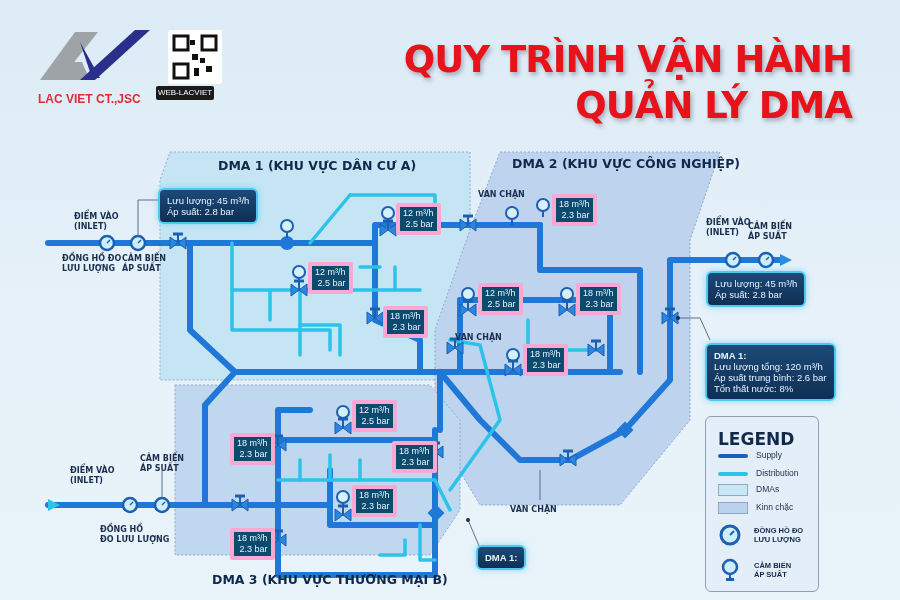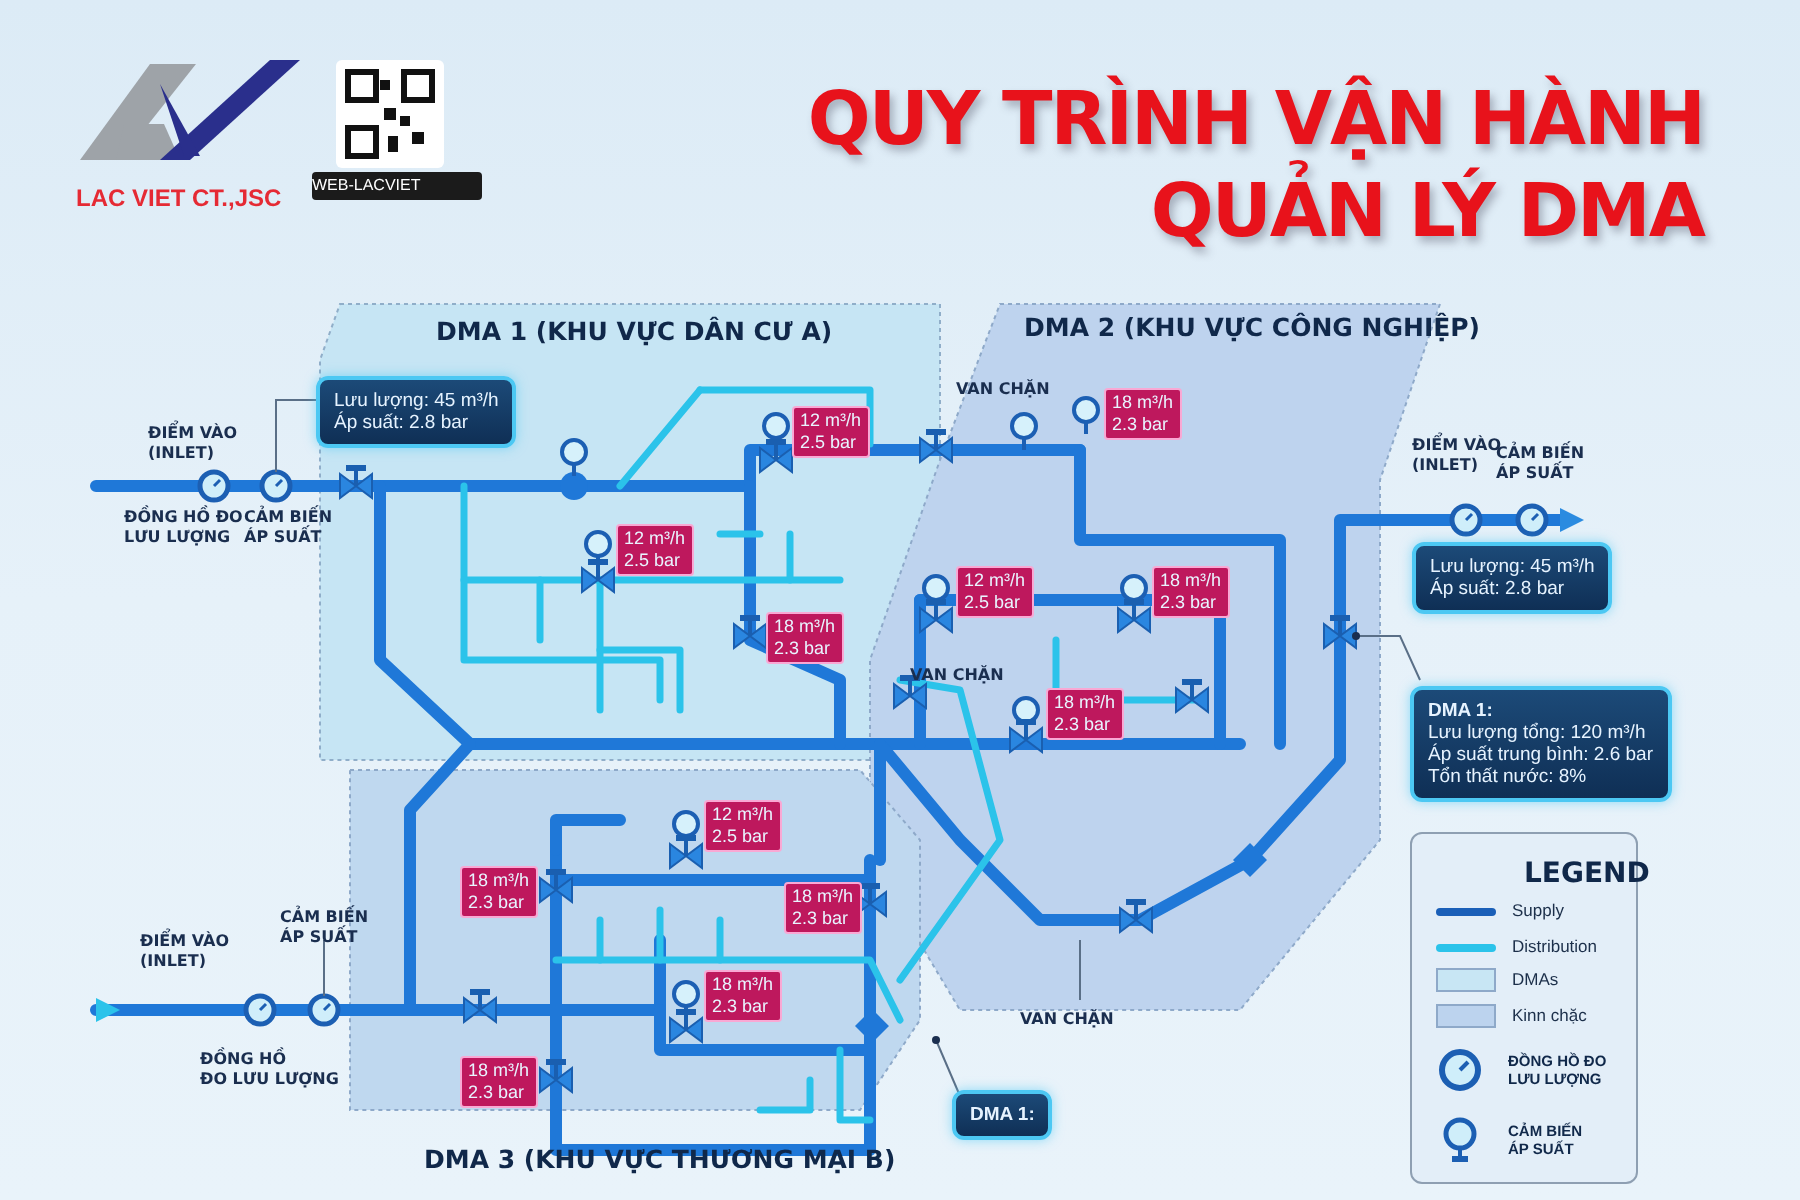--- a/index.html
+++ b/index.html
@@ -3,31 +3,31 @@
 <meta charset="utf-8">
 <style>
   html,body{margin:0;padding:0;}
   body{width:900px;height:600px;overflow:hidden;position:relative;
     background:linear-gradient(180deg,#dcebf6 0%,#e6f1f9 50%,#e9f3fa 100%);
     font-family:"Liberation Sans",sans-serif;}
   svg.net{position:absolute;left:0;top:0;width:900px;height:600px;}
   .title{position:absolute;right:48px;color:#e8121b;font-family:"DejaVu Sans",sans-serif;font-weight:bold;
     font-size:37px;letter-spacing:-1px;text-align:right;text-shadow:2px 3px 4px rgba(60,60,80,.35);line-height:44px;}
   .logo-text{position:absolute;left:38px;top:92px;color:#e52a34;font-size:12px;font-weight:bold;letter-spacing:0px;}
-  .qr-label{position:absolute;left:156px;top:86px;width:85px;height:14px;background:#1b1b1b;color:#fff;font-size:8px;
-    line-height:14px;border-radius:2px;}
+  .qr-label{position:absolute;left:156px;top:86px;width:58px;height:14px;background:#1b1b1b;color:#fff;font-size:8px;
+    text-align:center;line-height:14px;border-radius:2px;}
   .zone-title{position:absolute;font-family:"DejaVu Sans",sans-serif;font-weight:bold;font-size:12.5px;color:#10284a;white-space:nowrap;}
   .lbl{position:absolute;font-family:"DejaVu Sans",sans-serif;font-weight:bold;font-size:8px;color:#1a2e4f;text-align:left;line-height:10px;white-space:nowrap;}
-  .tag{position:absolute;background:#be185d;color:#e9f4ff;font-size:9px;line-height:11px;padding:1px 3px;border-radius:2px;
-    border:1px solid #f9a8d4;white-space:nowrap;font-family:"Liberation Sans",sans-serif;}
+  .tag{position:absolute;background:#0c4a6e;color:#e9f4ff;font-size:9px;line-height:11px;padding:1px 3px;border-radius:2px;
+    border:4px solid #f9a8d4;white-space:nowrap;font-family:"Liberation Sans",sans-serif;text-align:right;}
   .panel{position:absolute;background:linear-gradient(180deg,#1c4a78,#0f2f55);color:#e6f3ff;font-size:9.5px;line-height:11px;
     padding:5px 7px;border:2px solid #4cc8f3;border-radius:6px;box-shadow:0 0 6px rgba(76,200,243,.6);white-space:nowrap;}
   .panel b{font-weight:bold;}
   .legend{position:absolute;left:705px;top:416px;width:112px;height:174px;background:#e3eef8;border:1px solid #8e9fb2;border-radius:6px;}
-  .legend .lt{position:absolute;left:12px;top:12px;font-family:"DejaVu Sans",sans-serif;font-weight:bold;font-size:14px;color:#10284a;margin-left:44px;}
+  .legend .lt{position:absolute;left:12px;top:12px;font-family:"DejaVu Sans",sans-serif;font-weight:bold;font-size:17px;color:#10284a;}
   .legend .row{position:absolute;left:12px;font-size:8.5px;color:#1c2f4a;}
   .legend .sw{display:inline-block;vertical-align:middle;margin-right:8px;}
 </style>
 </head>
 <body>
 
 <svg class="net" viewBox="0 0 900 600">
   <defs>
     <g id="gauge">
         <circle r="7" fill="#cfeefa" stroke="#1c5fb3" stroke-width="2.5"></circle>

